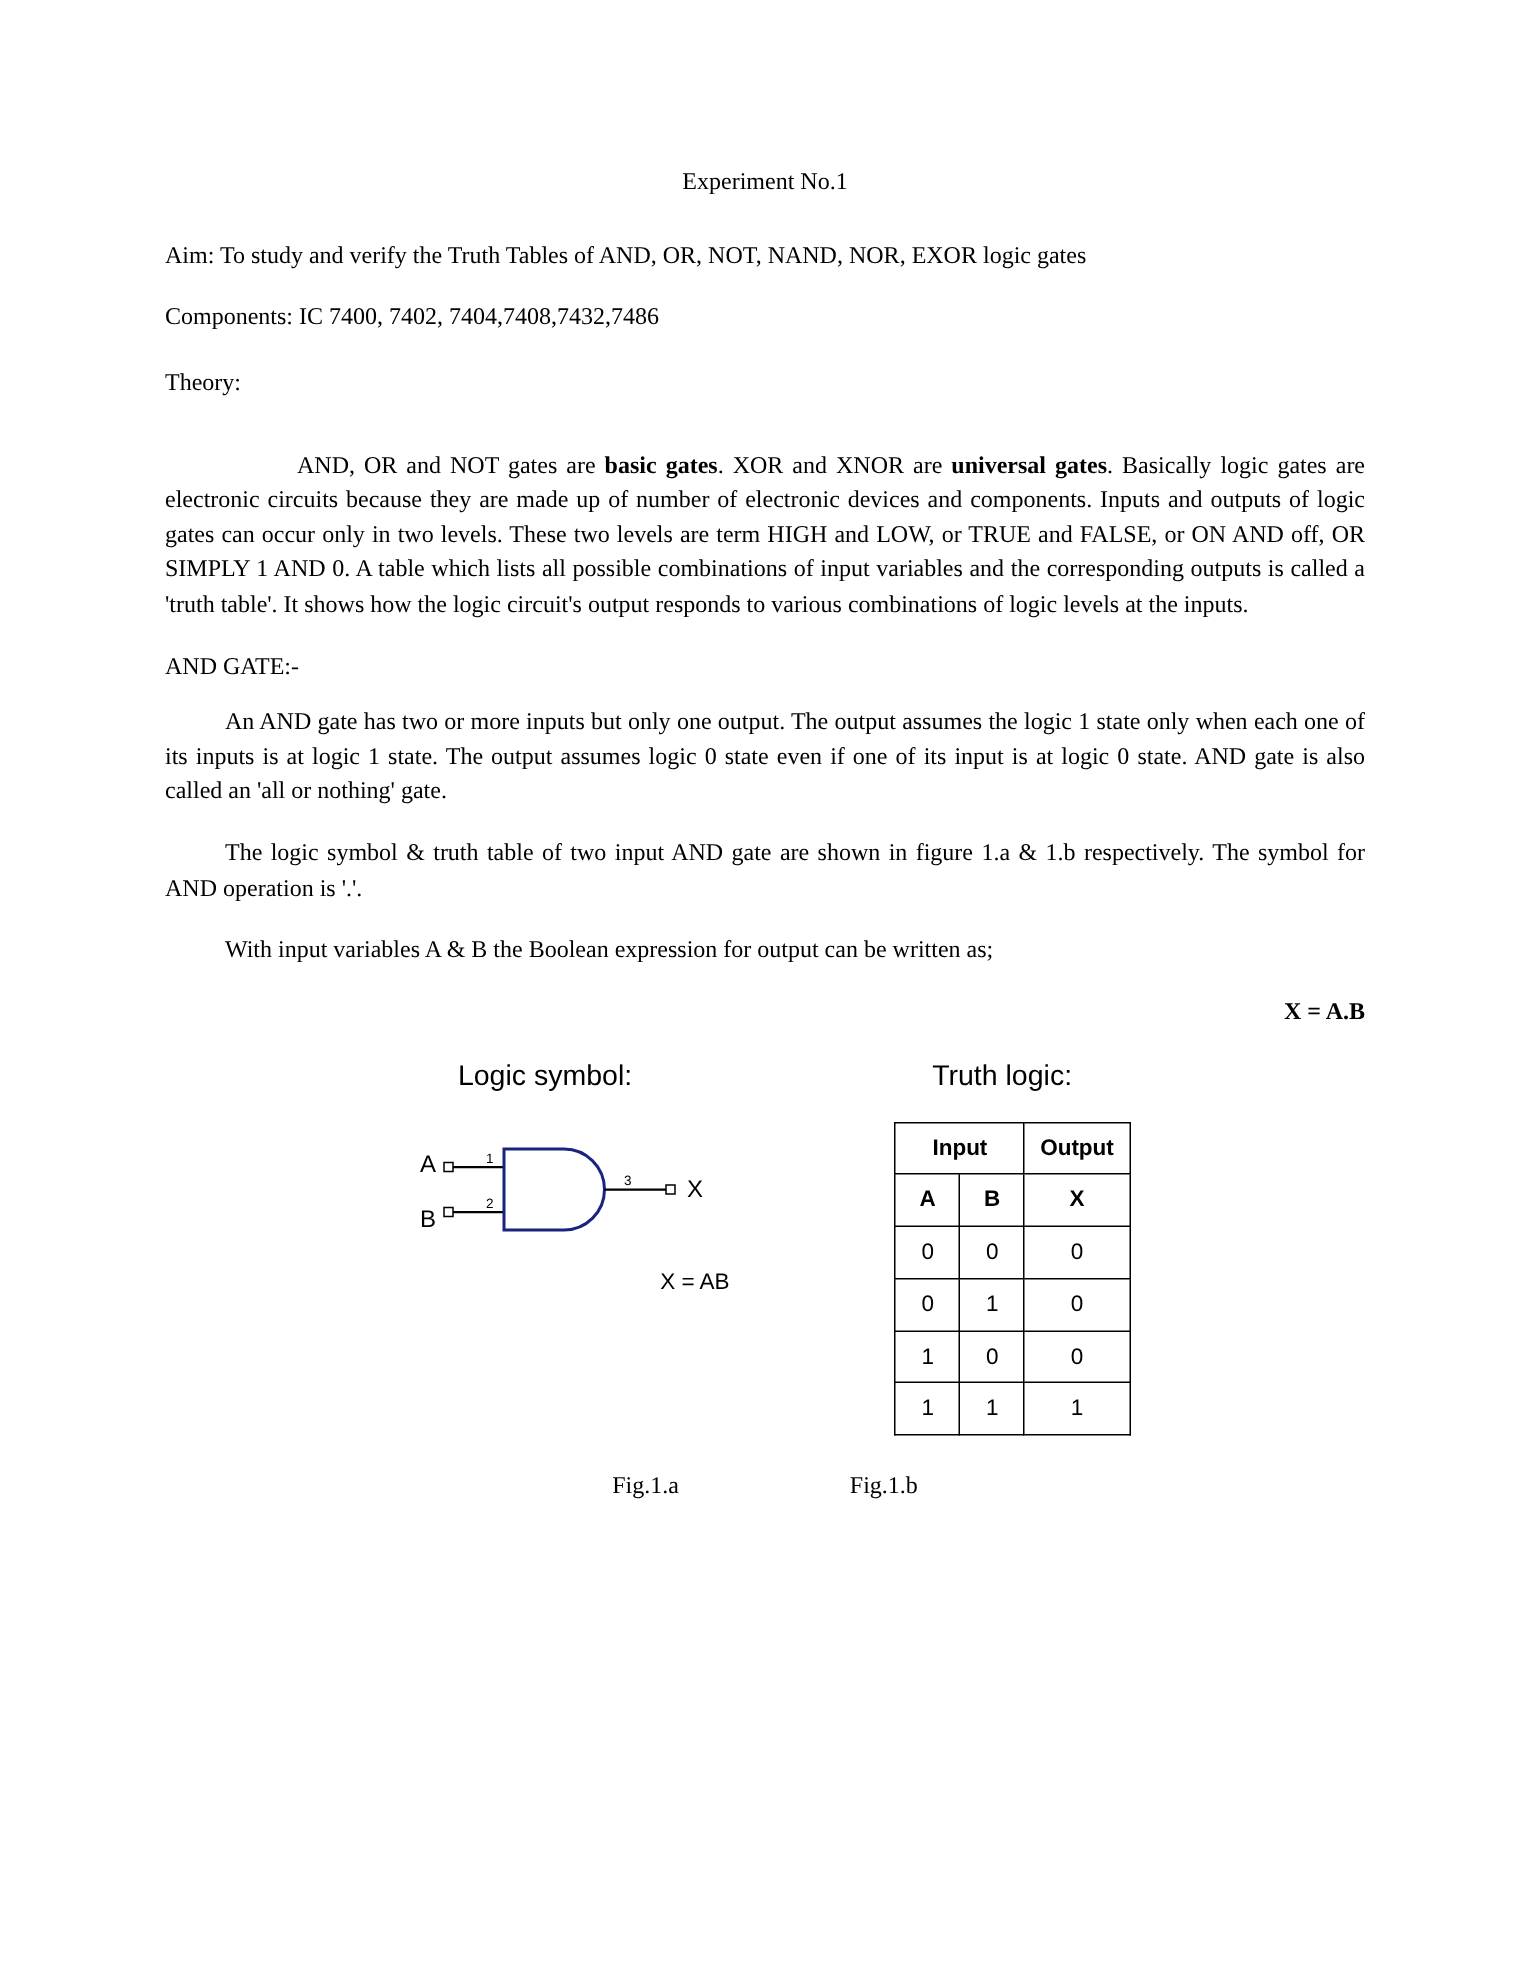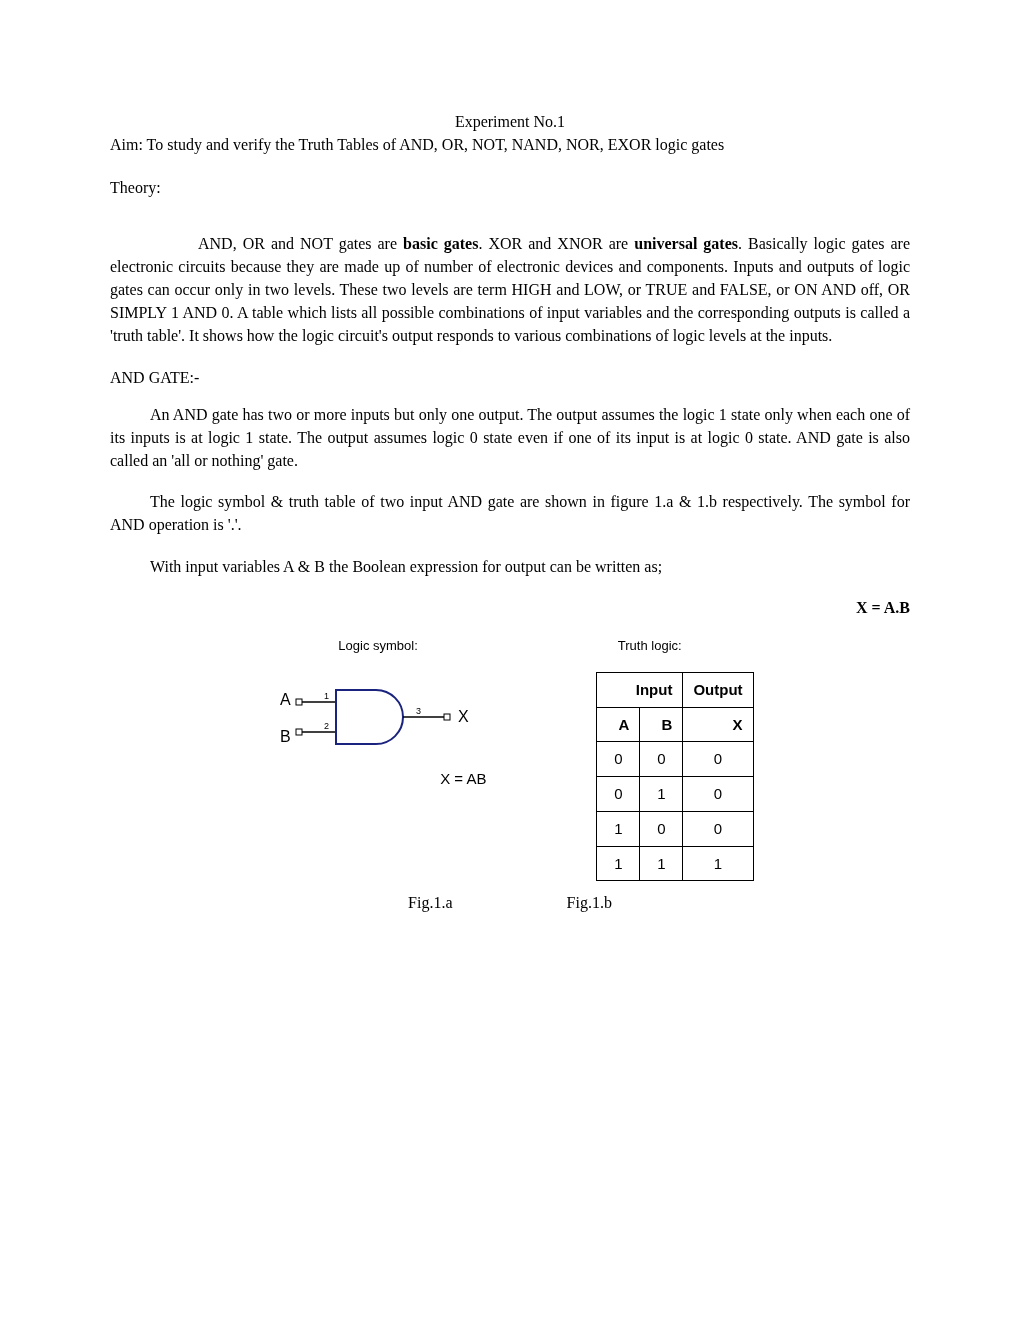--- a/index.html
+++ b/index.html
@@ -7,75 +7,76 @@
     font-size: 16px;
     line-height: 1.45;
     color: #000;
     background: #fff;
     margin: 0;
     padding: 110px 110px 60px 110px;
     width: 1020px;
     box-sizing: border-box;
   }
   .center { text-align: center; }
-  .title { }
+  .title { margin-bottom: 26px; }
   .para { margin: 0 0 18px 0; text-align: justify; }
   .tight { margin: 0; }
   .section-head { font-weight: normal; margin: 14px 0 14px 0; }
   .indent { text-indent: 2.5em; }
   .theory-indent { text-indent: 5.5em; margin-top: 32px; }
   .bold { font-weight: bold; }
   .eqn { font-weight: bold; text-align: right; margin: 10px 0 18px 0; }
   .fig-row {
     display: flex;
     justify-content: center;
     gap: 110px;
     margin-top: 4px;
   }
   .fig-col { text-align: center; }
   .fig-label-row {
     display: flex;
     justify-content: center;
     gap: 200px;
     font-family: Arial, Helvetica, sans-serif;
-    font-size: 13px;
+    font-size: 19px;
     margin-bottom: 16px;
   }
   .caption-row {
     display: flex;
     justify-content: center;
     gap: 114px;
-    margin-top: 10px;
+    margin-top: 22px;
     font-family: Liberation Serif, serif;
   }
   .truth-table {
     border-collapse: collapse;
     font-family: Arial, Helvetica, sans-serif;
     font-size: 15px;
   }
   .truth-table th, .truth-table td {
     border: 1px solid #000;
     padding: 6px 10px;
     text-align: center;
     min-width: 22px;
   }
-  .truth-table th { font-weight: bold; text-align: right; }
+  .truth-table th { font-weight: bold; }
   .gate-svg { display: block; }
   .gate-wrap { font-family: Arial, Helvetica, sans-serif; font-size: 15px; }
   .gate-caption { text-align: right; margin-top: 6px; }
   .block { margin-bottom: 20px; }
 </style>
 </head>
 <body>
 
 <div class="center title">Experiment No.1</div>
 
 <p class="para">Aim: To study and verify the Truth Tables of AND, OR, NOT, NAND, NOR, EXOR logic gates</p>
 
 <div class="block">
+  <div class="tight">Components: IC 7400, 7402, 7404,7408,7432,7486</div>
 </div>
 
 <p class="para" style="">Theory:</p>
 
 <p class="para theory-indent">
   <span>AND, OR and NOT gates are </span><span class="bold">basic gates</span><span>. XOR and XNOR are </span><span class="bold">universal gates</span><span>. Basically logic gates are electronic circuits because they are made up of number of electronic devices and components. Inputs and outputs of logic gates can occur only in two levels. These two levels are term HIGH and LOW, or TRUE and FALSE, or ON AND off, OR SIMPLY 1 AND 0. A table which lists all possible combinations of input variables and the corresponding outputs is called a 'truth table'. It shows how the logic circuit's output responds to various combinations of logic levels at the inputs.</span>
 </p>
 
 <div class="section-head">AND GATE:-</div>
 

